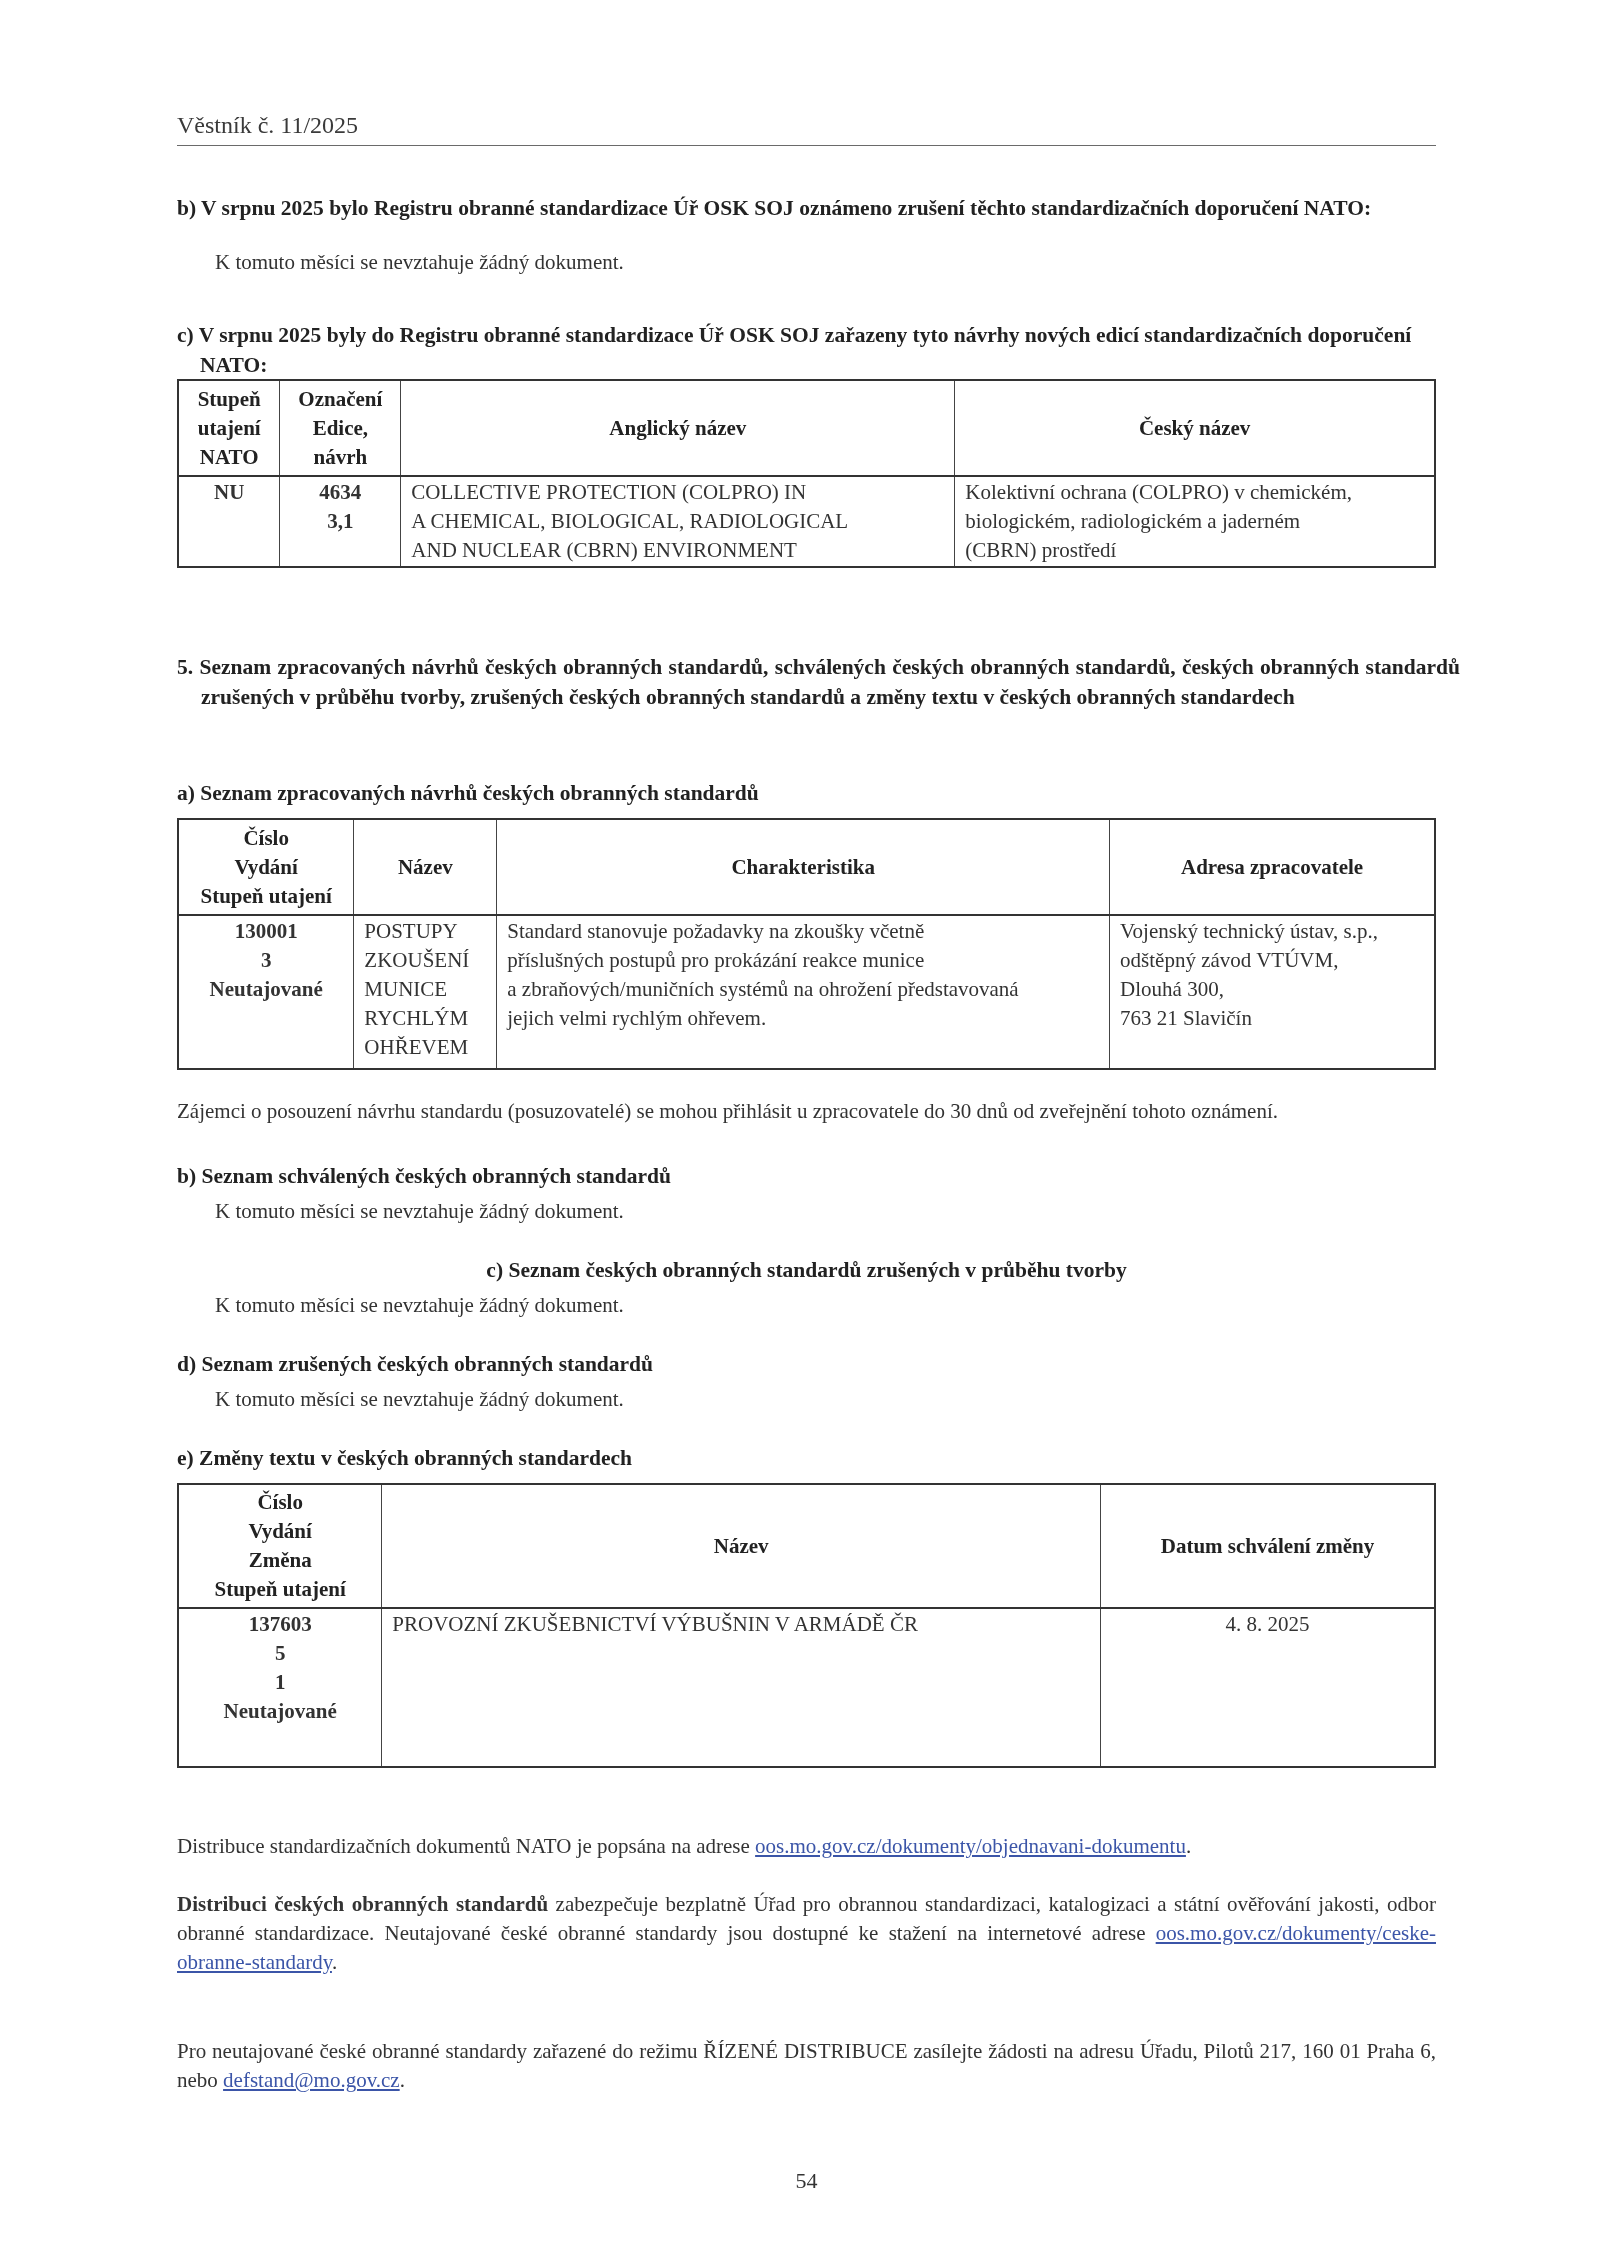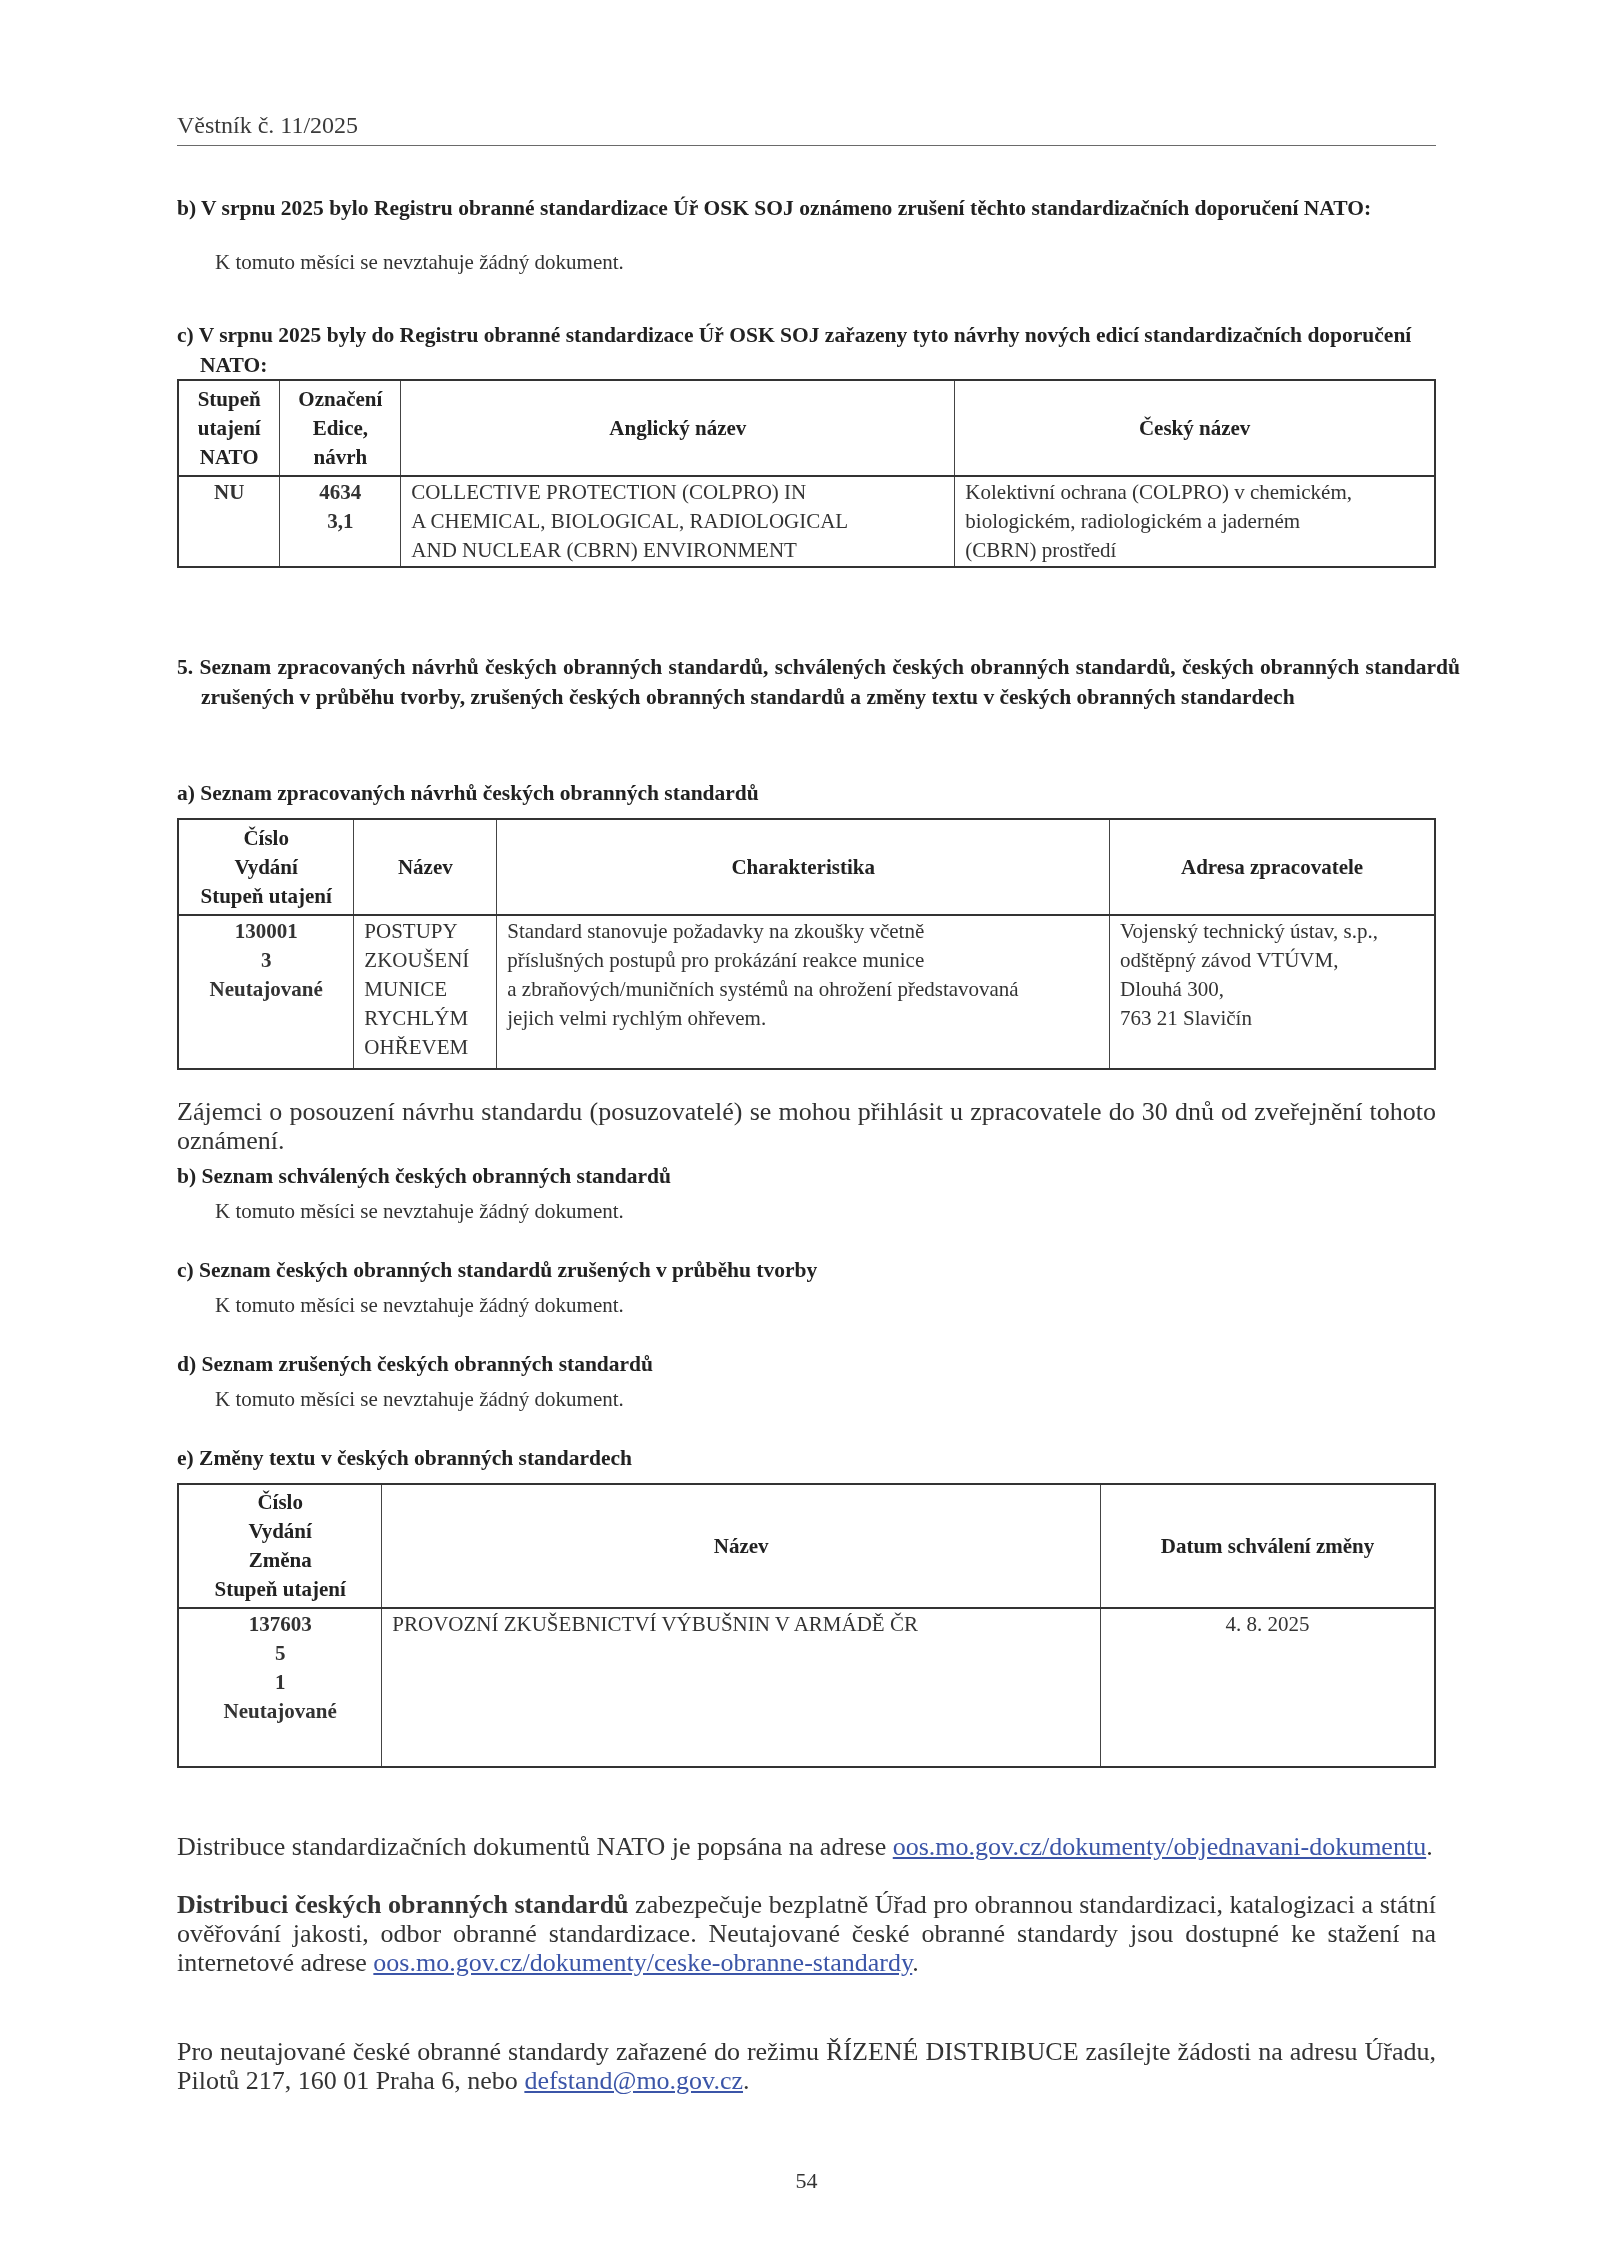--- a/index.html
+++ b/index.html
@@ -5,21 +5,21 @@
   html, body { margin: 0; padding: 0; background: #ffffff; }
   body { width: 1600px; height: 2263px; position: relative; font-family: "Liberation Serif", "DejaVu Serif", serif; color: #2b2b2b; }
   .page { position: absolute; left: 177px; top: 0; width: 1259px; }
   .running-head { position: absolute; top: 112px; left: 0; font-size: 24px; color: #3a3a3a; }
   .head-rule { position: absolute; top: 145px; left: 0; width: 1259px; height: 0; border-top: 1.5px solid #6a6a6a; }
   .abs { position: absolute; left: 0; width: 1259px; }
   .h-bold { font-weight: bold; font-size: 21.5px; line-height: 30px; color: #222; }
   .hang { padding-left: 23px; text-indent: -23px; margin-top: 13px; }
   .hang2 { padding-left: 24px; text-indent: -24px; text-align: justify; }
   .none-text { font-size: 21px; line-height: 30px; padding-left: 38px; color: #333; }
-  .body-text { font-size: 26px; line-height: 29px; color: #333; text-align: justify; }
+  .body-text { font-size: 21px; line-height: 29px; color: #333; text-align: justify; }
   table { border-collapse: collapse; position: absolute; left: 0; width: 1259px; font-size: 21px; line-height: 29px; color: #333; }
   table { border: 2.5px solid #333; }
   th, td { border: 1.3px solid #444; vertical-align: top; }
   th { font-weight: bold; text-align: center; vertical-align: middle; color: #222; }
   td.center { text-align: center; }
   td.bold { font-weight: bold; }
   td.left { text-align: left; padding-left: 10px; padding-right: 6px; }
   thead tr { border-bottom: 2.5px solid #333; }
   .link { color: #3b55a8; text-decoration: underline; }
   .page-num { position: absolute; top: 2168px; left: 0; width: 1259px; text-align: center; font-size: 22px; color: #333; }
@@ -133,21 +133,21 @@
         </td>
       </tr>
     </tbody>
   </table>
 
   <div class="abs body-text" style="top:1097px;">Zájemci o posouzení návrhu standardu (posuzovatelé) se mohou přihlásit u zpracovatele do 30 dnů od zveřejnění tohoto oznámení.</div>
 
   <div class="abs h-bold" style="top:1161px;">b) Seznam schválených českých obranných standardů</div>
   <div class="abs none-text" style="top:1196px;">K tomuto měsíci se nevztahuje žádný dokument.</div>
 
-  <div class="abs h-bold" style="top:1255px;">c) Seznam českých obranných standardů zrušených v průběhu tvorby</div>
+  <div class="abs h-bold" style="top:1255px;text-align:center;">c) Seznam českých obranných standardů zrušených v průběhu tvorby</div>
   <div class="abs none-text" style="top:1290px;">K tomuto měsíci se nevztahuje žádný dokument.</div>
 
   <div class="abs h-bold" style="top:1349px;">d) Seznam zrušených českých obranných standardů</div>
   <div class="abs none-text" style="top:1384px;">K tomuto měsíci se nevztahuje žádný dokument.</div>
 
   <div class="abs h-bold" style="top:1443px;">e) Změny textu v českých obranných standardech</div>
 
   <table style="top:1483px;">
     <colgroup>
       <col style="width:204px">

